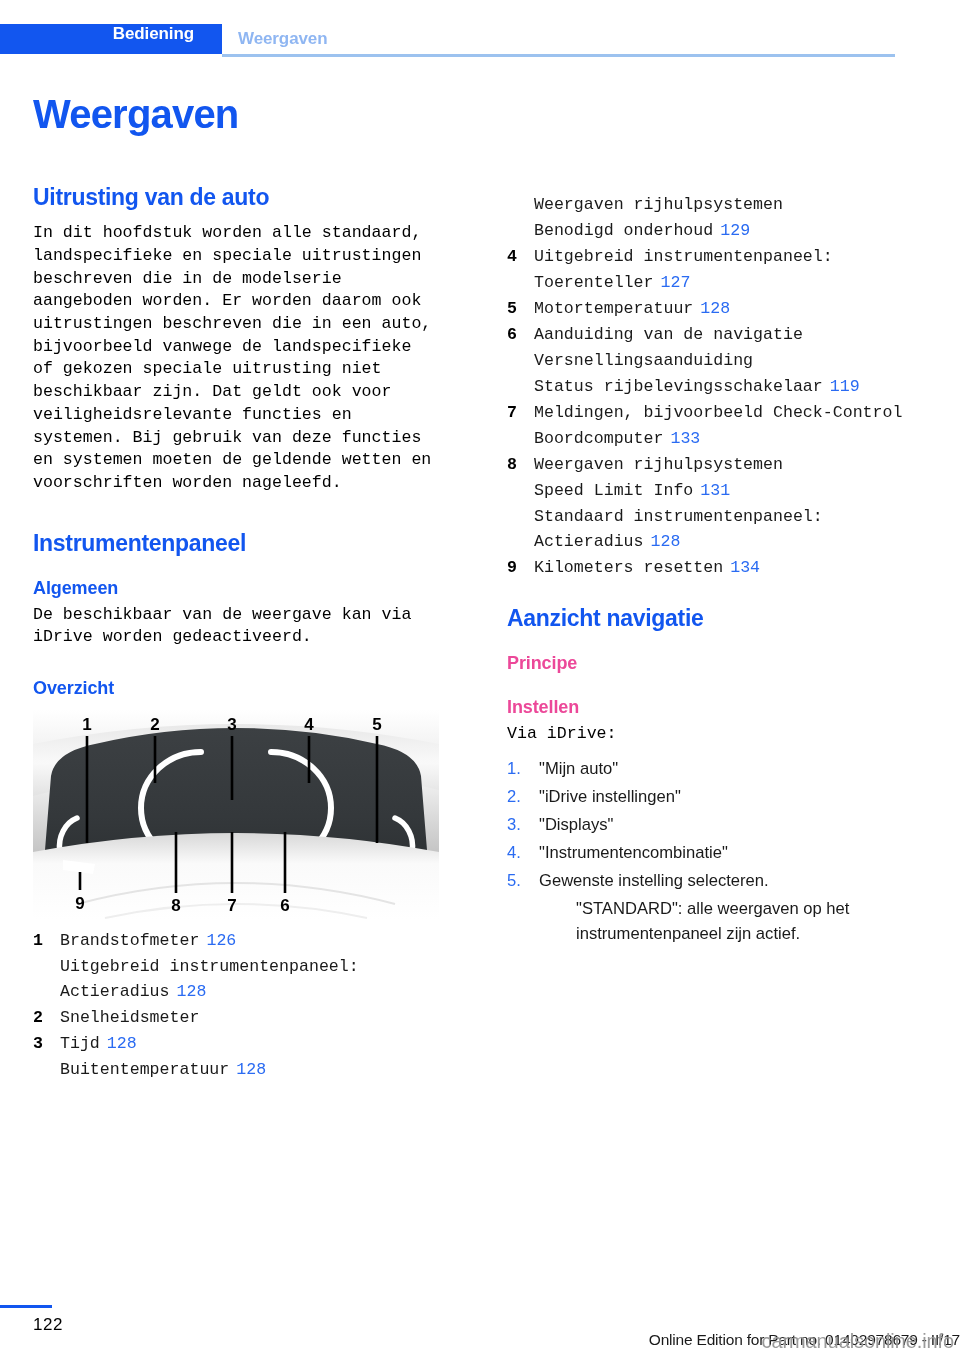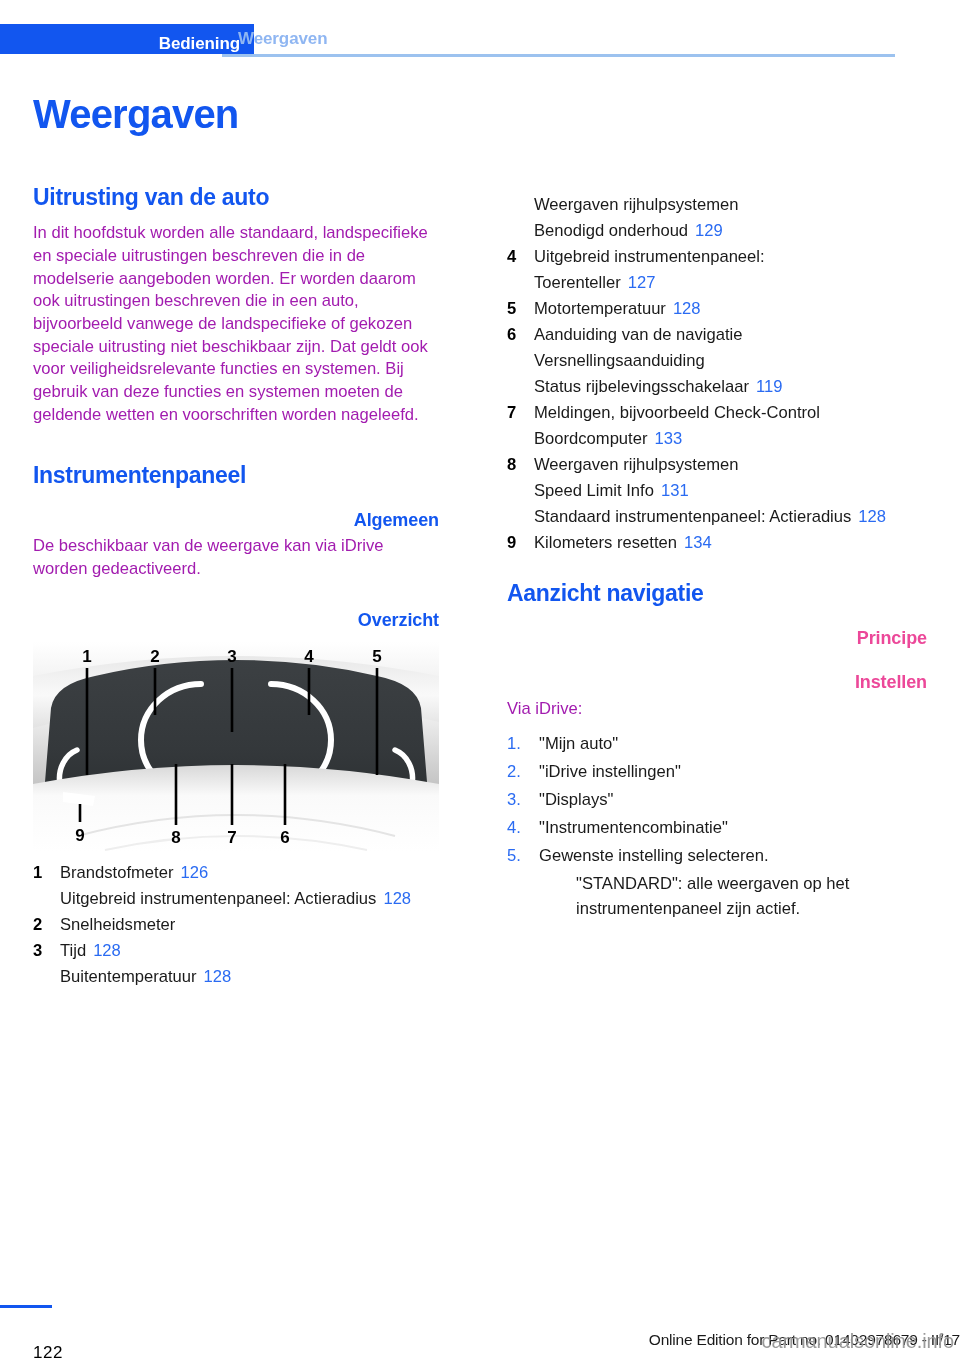--- a/index.html
+++ b/index.html
@@ -21,28 +21,28 @@
     position: absolute;
     left: 0;
     top: 24px;
     width: 960px;
     height: 34px;
   }
   .header-tab-active {
     position: absolute;
     left: 0;
     top: 0;
-    width: 254px;
+    width: 222px;
     height: 30px;
     background: #1256ef;
     box-sizing: border-box;
     display: flex;
-    align-items: flex-end;
+    align-items: flex-start;
     justify-content: flex-end;
-    padding-right: 14px;
+    padding-right: 28px;
   }
   .header-tab-active span {
     color: #ffffff;
     font-size: 17px;
     font-weight: bold;
     letter-spacing: -0.1px;
   }
   .header-tab-inactive {
     position: absolute;
     left: 238px;
@@ -101,51 +101,52 @@
     letter-spacing: -0.3px;
     margin: 0 0 12px 0;
   }
   .h3 {
     font-size: 18px;
     font-weight: bold;
     color: #1256ef;
     line-height: 1.15;
     letter-spacing: -0.1px;
     margin: 0 0 5px 0;
-    text-align: right;
   }
   .h3.light {
     color: #ec4899;
   }
 
   
   p.body {
     font-size: 16.6px;
     line-height: 22.7px;
     margin: 0 0 11px 0;
-    color: #a21caf;
+    color: #000000;
+    font-family: Liberation Mono, monospace;
   }
 
   .spacer-24 { height: 24px; }
   .spacer-18 { height: 18px; }
   .spacer-10 { height: 10px; }
 
   
   .illus {
     position: relative;
     width: 406px;
     height: 216px;
     margin: 2px 0 8px 0;
     overflow: hidden;
   }
   .illus svg { display: block; }
 
   
   .legend {
     position: relative;
+    font-family: Liberation Mono, monospace;
   }
   .legend-row {
     display: flex;
     align-items: flex-start;
     margin-bottom: 1px;
   }
   .legend-num {
     flex: 0 0 27px;
     font-size: 16.6px;
     font-weight: bold;
@@ -214,21 +215,20 @@
     height: 3px;
     background: #1256ef;
   }
   .footer-pageno {
     position: absolute;
     left: 33px;
     top: 1315px;
     font-size: 17px;
     color: #000;
     letter-spacing: 0.5px;
-    margin-top: 28px;
   }
   .footer-edition {
     position: absolute;
     left: 0;
     top: 1331px;
     width: 960px;
     text-align: right;
     font-size: 15.5px;
     color: #1a1a1a;
     letter-spacing: -0.2px;

